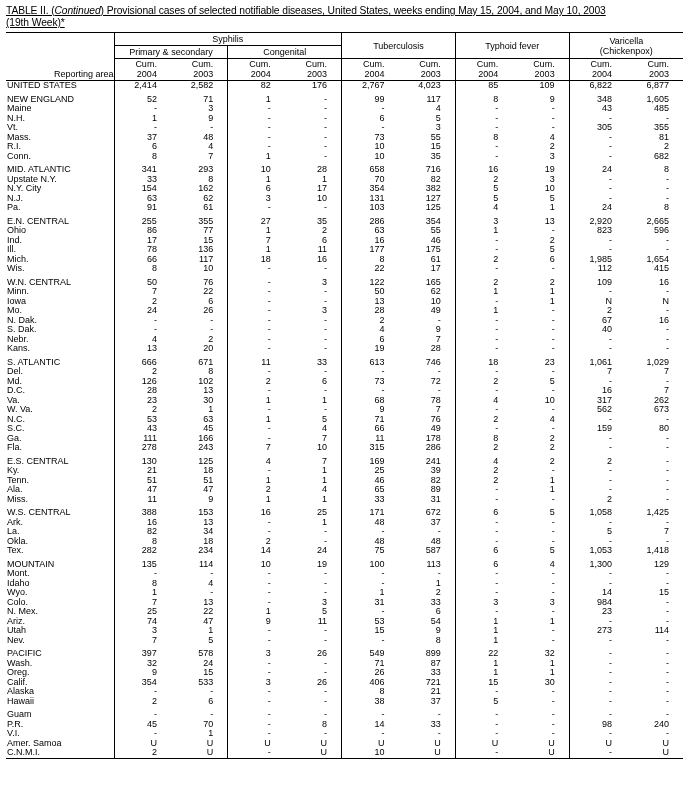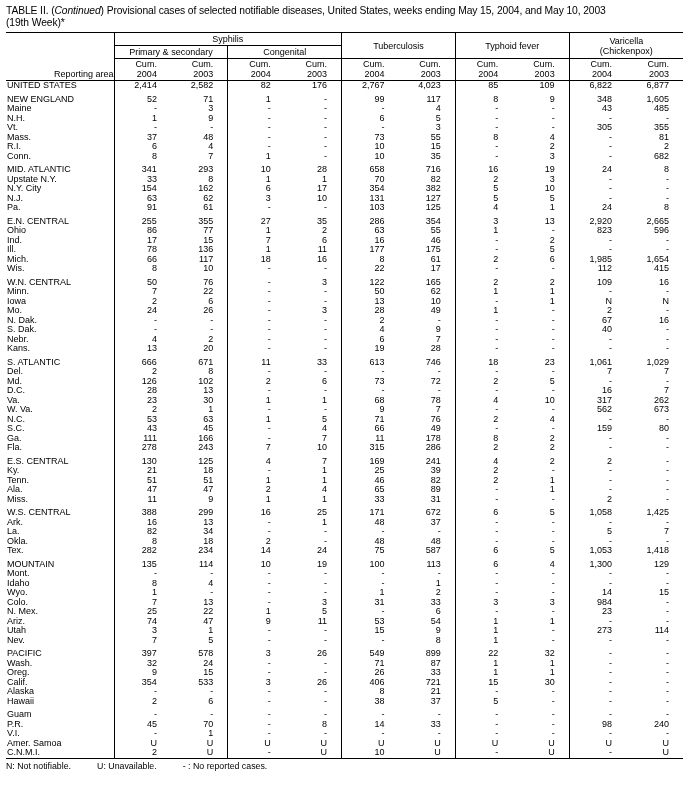--- a/index.html
+++ b/index.html
@@ -8,20 +8,21 @@
     width: 689px;
     color: #000;
     font-family: "Liberation Sans", "DejaVu Sans", sans-serif;
   }
   .page { padding: 5px 6px 4px 6px; }
 
   .title {
     font-size: 10.3px;
     line-height: 12px;
     letter-spacing: -0.1px;
+    text-decoration: underline;
   }
   .title i { font-style: italic; }
 
   table.main {
     border-collapse: collapse;
     table-layout: fixed;
     width: 677px;
     margin-top: 3px;
     border-bottom: 1px solid #000;
   }
@@ -767,21 +768,21 @@
           <td class="vl"></td>
           <td></td>
           <td class="vl"></td>
           <td></td>
           <td class="vl"></td>
           <td></td>
         </tr>
         <tr>
           <td class="area">W.S. CENTRAL</td>
           <td class="num vl">388</td>
-          <td class="num">299</td>
+          <td class="num">153</td>
           <td class="num vl">16</td>
           <td class="num">25</td>
           <td class="num vl">171</td>
           <td class="num">672</td>
           <td class="num vl">6</td>
           <td class="num">5</td>
           <td class="num vl">1,058</td>
           <td class="num">1,425</td>
         </tr>
         <tr>
@@ -1132,18 +1133,15 @@
           <td class="num">U</td>
           <td class="num vl">-</td>
           <td class="num">U</td>
           <td class="num vl">-</td>
           <td class="num">U</td>
         </tr>
       </tbody>
   </table>
 
   <div class="foot">
-    <div>
-      <span>N: Not notifiable.</span><span class="foot-gap"></span><span>U: Unavailable.</span><span class="foot-gap"></span><span>- : No reported cases.</span>
-    </div>
   </div>
 
 </div>
 
 </body></html>

